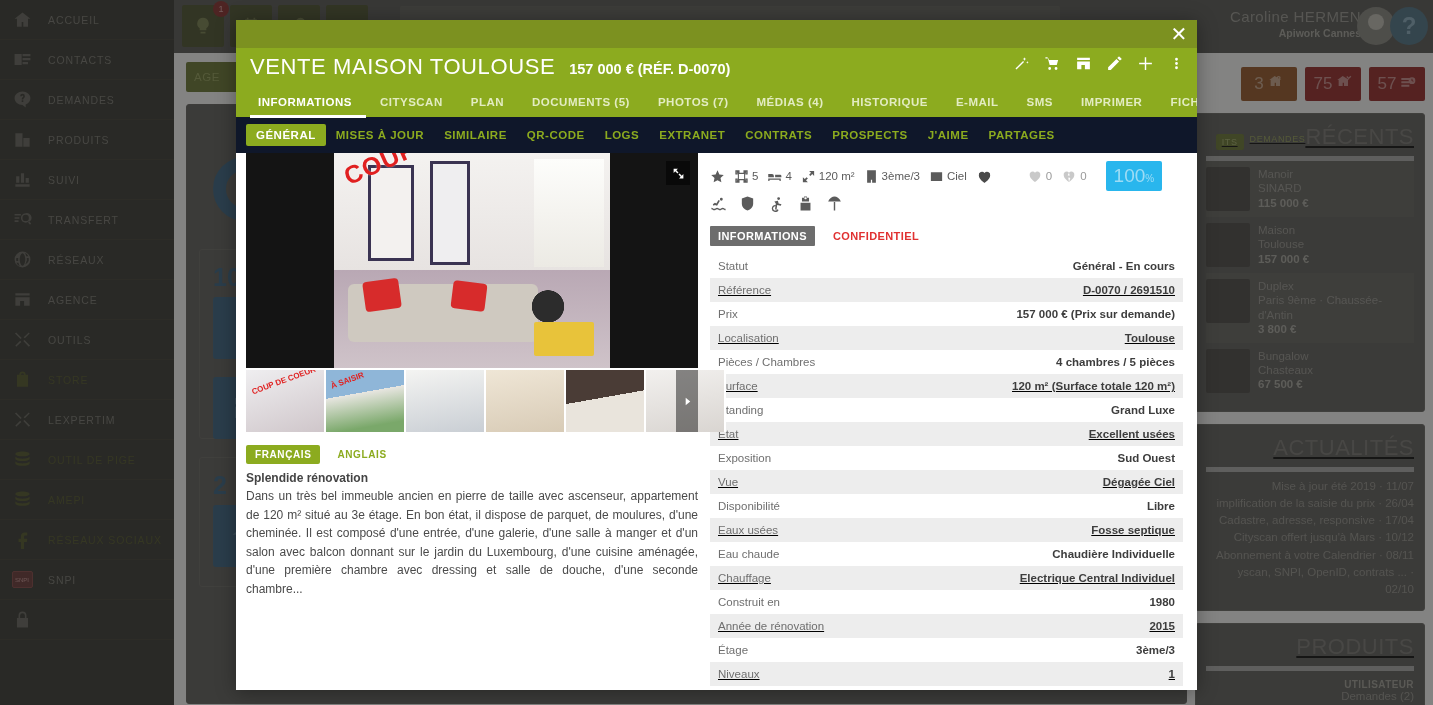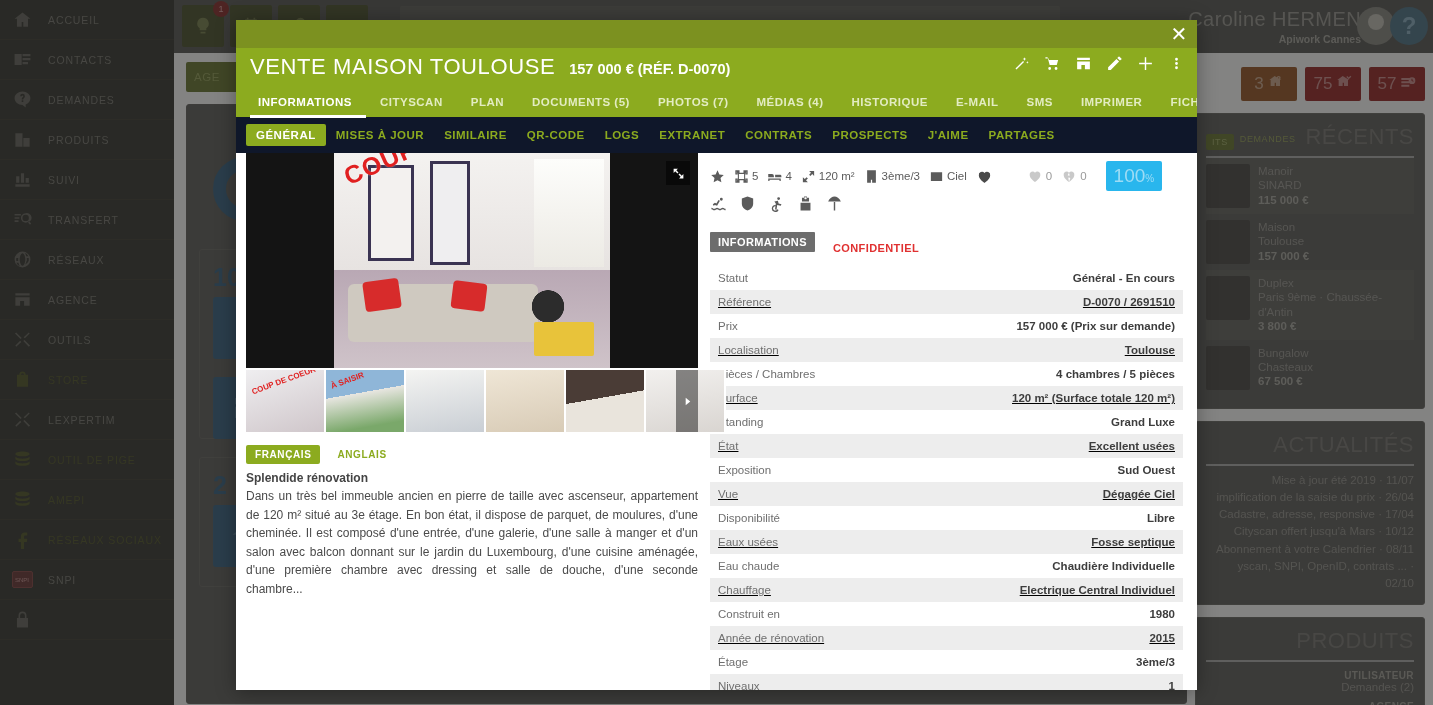--- a/index.html
+++ b/index.html
@@ -63,21 +63,21 @@
     background: #7d2020; color: #d09b9b; border-radius: 50%;
     font-size: 9px; display: flex; align-items: center; justify-content: center;
   }
   .tb-search {
     position: absolute; left: 226px; top: 6px; width: 660px; height: 40px;
     background: #565551; border-radius: 2px;
   }
   .tb-user {
     position: absolute; right: 72px; top: 8px; text-align: right; color: #8e8d88;
   }
-  .tb-user .u-name { font-size: 20px; letter-spacing: .4px; }
+  .tb-user .u-name { font-size: 15px; letter-spacing: .4px; }
   .tb-user .u-org { font-size: 10.5px; font-weight: bold; margin-top: 2px; color: #9b9a94; }
   .tb-avatar {
     position: absolute; right: 38px; top: 7px; width: 38px; height: 38px;
     border-radius: 50%; background: #7d7c77; overflow: hidden;
   }
   .tb-avatar::after {
     content:''; position:absolute; left:11px; top:7px; width:16px; height:16px;
     border-radius:50%; background:#b5b3ab;
   }
   .tb-help {
@@ -120,22 +120,22 @@
     font-size: 17px; color: rgba(255,255,255,.45);
   }
   .kpi svg { width: 16px; height: 16px; fill: currentColor; }
   .kpi.c1 { background: #8d4b1c; }
   .kpi.c2 { background: #8d1c1c; }
   .card {
     margin-top: 12px; border: 1px solid #5e5d5a; border-radius: 3px;
     background: #535250; padding: 10px 10px 12px;
   }
   .card-head {
-    display: flex; align-items: flex-end; justify-content: space-between;
-    border-bottom: 2px solid #a3a3a3; padding-bottom: 6px;
+    display: flex; align-items: flex-end; justify-content: flex-end;
+    border-bottom: 5px solid #a3a3a3; padding-bottom: 6px; text-decoration: underline;
   }
   .card-title { font-size: 22px; color: #6f6e6a; letter-spacing: .5px; }
   .card-tabs { display: flex; gap: 6px; }
   .ctab { font-size: 9px; color: #8a9650; letter-spacing: .6px; padding-bottom: 2px; }
   .ctab.active { background: #5d6a26; color: #9aa764; padding: 3px 6px; border-radius: 2px; }
   .rec-row { display: flex; gap: 8px; padding: 6px 0; }
   .rec-row.alt { background: #5a5956; }
   .rec-thumb { width: 44px; height: 44px; background: #3e3d3a; border-radius: 2px; flex: none; }
   .rec-txt { font-size: 11.5px; color: #8e8d88; line-height: 1.25; }
   .rec-txt b { color: #9e9d97; }
@@ -258,21 +258,21 @@
     margin-left: 10px; background: #29b6ed; color: #9ddcf5; border-radius: 2px;
     padding: 5px 8px 6px; font-size: 19px; line-height: 1;
   }
   .score .pct { font-size: 10px; }
   .facts-row2 { display: flex; gap: 12px; padding-top: 4px; }
   .facts-row2 svg { width: 17px; height: 17px; fill: #5b5b5b; }
 
   .info-tabs { display: flex; gap: 10px; align-items: center; margin-top: 10px; }
   .info-tab { font-size: 11px; font-weight: bold; letter-spacing: .4px; padding: 4px 8px; }
   .info-tab.active { background: #6d6d6d; color: #fff; border-radius: 1px; }
-  .info-tab.red { color: #e03131; margin-top: 12px; }
+  .info-tab.red { color: #e03131; }
 
   table.specs { width: 100%; border-collapse: collapse; margin-top: 8px; }
   table.specs td { padding: 6px 8px; font-size: 11.5px; }
   table.specs td.k { color: #6f6f6f; text-align: left; }
   table.specs td.v { color: #3d3d3d; text-align: right; font-weight: bold; }
   table.specs tr.odd { background: #ededed; text-decoration: underline; }
 </style>
 </head>
 <body>
 

